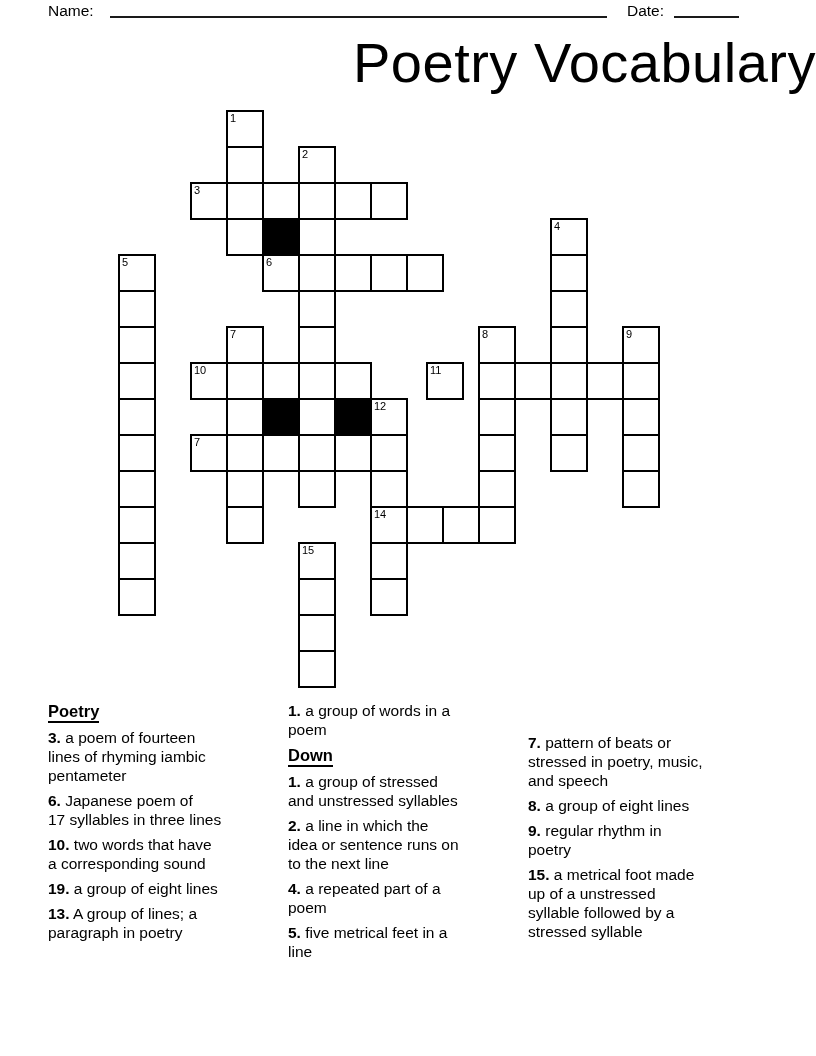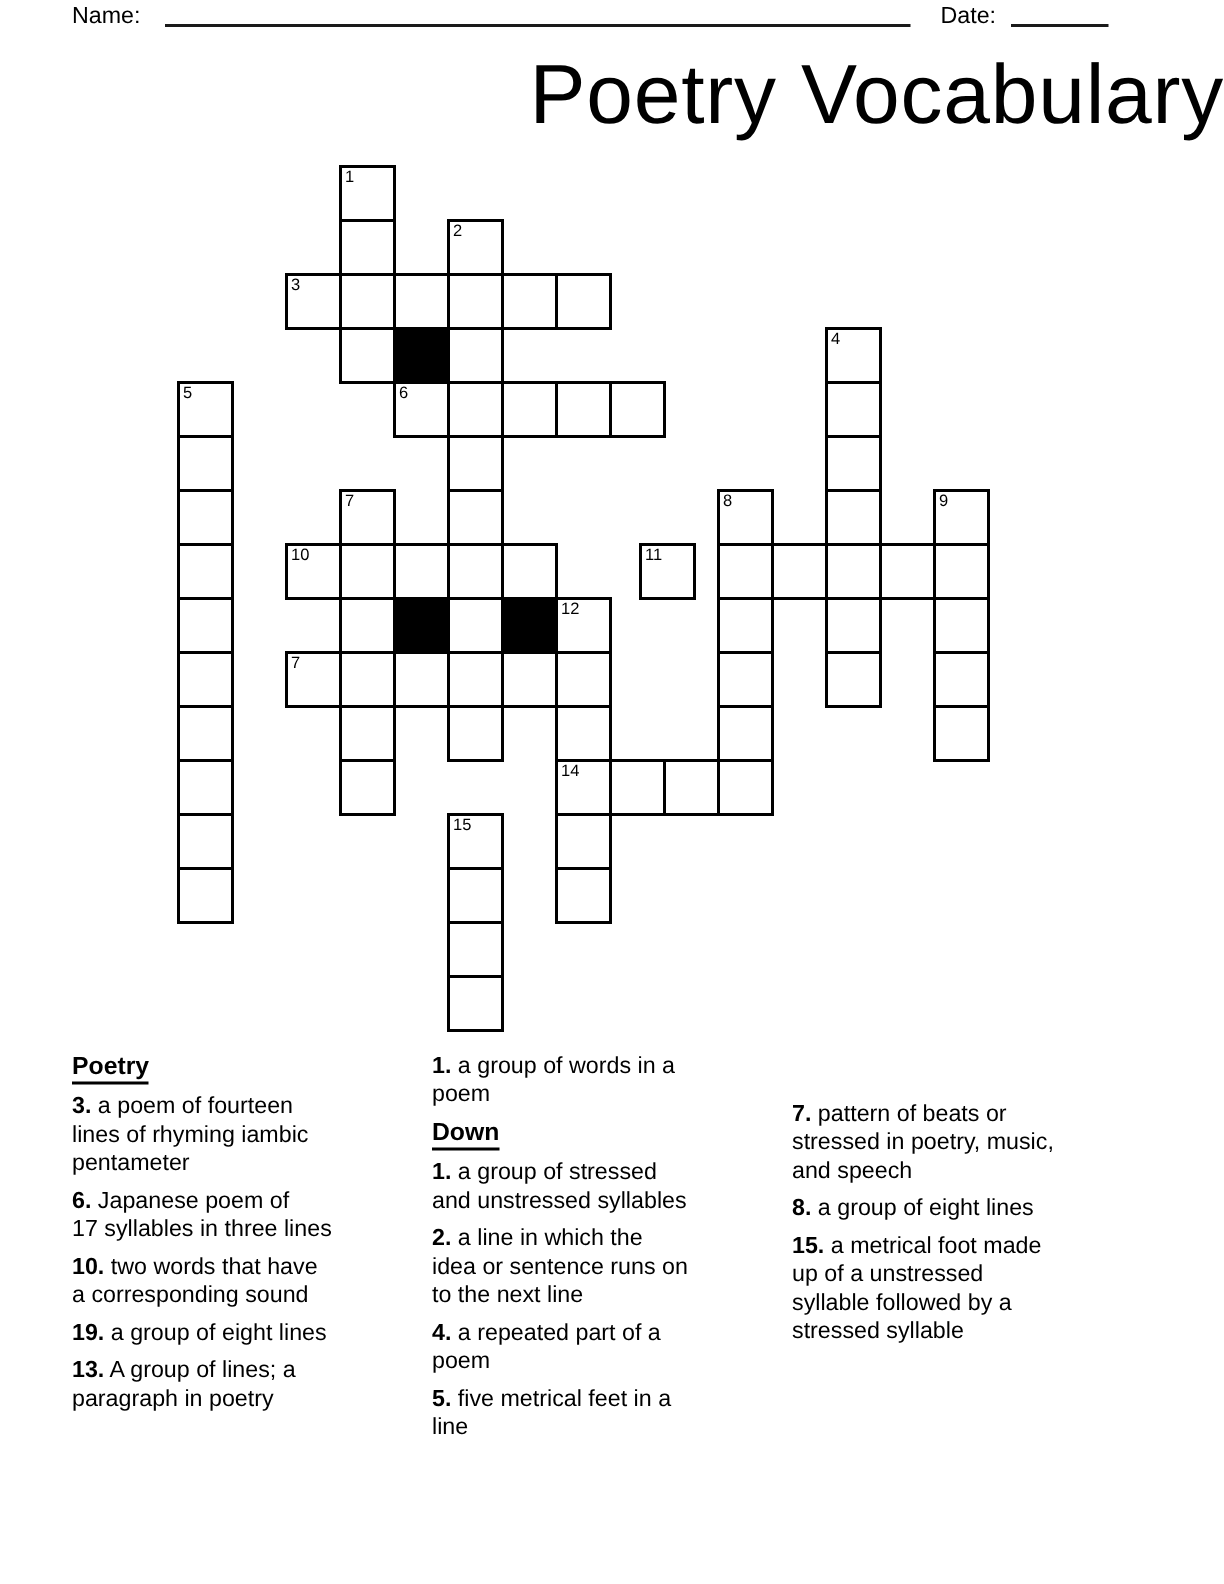--- a/index.html
+++ b/index.html
@@ -232,14 +232,15 @@
     <p class="clue"><b>1.</b> a group of words in a<br>poem</p>
     <div class="clue-header"><span class="hu">Down</span></div>
     <p class="clue"><b>1.</b> a group of stressed<br>and unstressed syllables</p>
     <p class="clue"><b>2.</b> a line in which the<br>idea or sentence runs on<br>to the next line</p>
     <p class="clue"><b>4.</b> a repeated part of a<br>poem</p>
     <p class="clue"><b>5.</b> five metrical feet in a<br>line</p>
   </div>
 <div class="clue-col" id="clue-col-3">
     <p class="clue"><b>7.</b> pattern of beats or<br>stressed in poetry, music,<br>and speech</p>
     <p class="clue"><b>8.</b> a group of eight lines</p>
+    <p class="clue"><b>9.</b> regular rhythm in<br>poetry</p>
     <p class="clue"><b>15.</b> a metrical foot made<br>up of a unstressed<br>syllable followed by a<br>stressed syllable</p>
   </div>
 
 </body></html>

